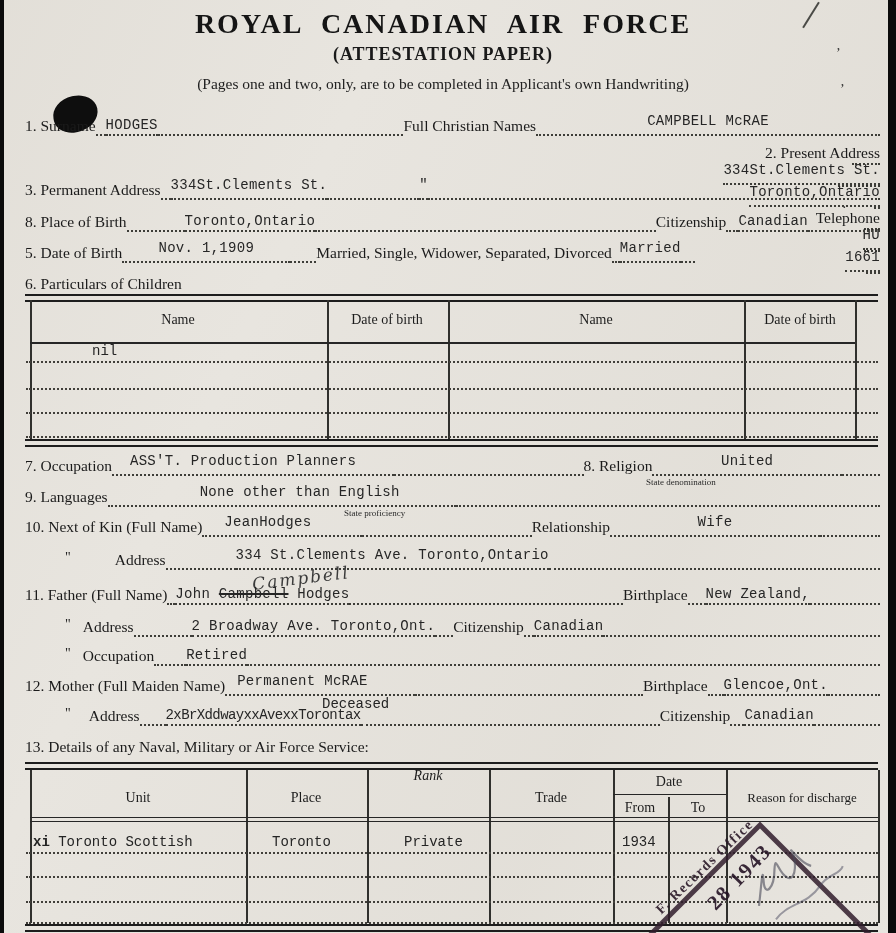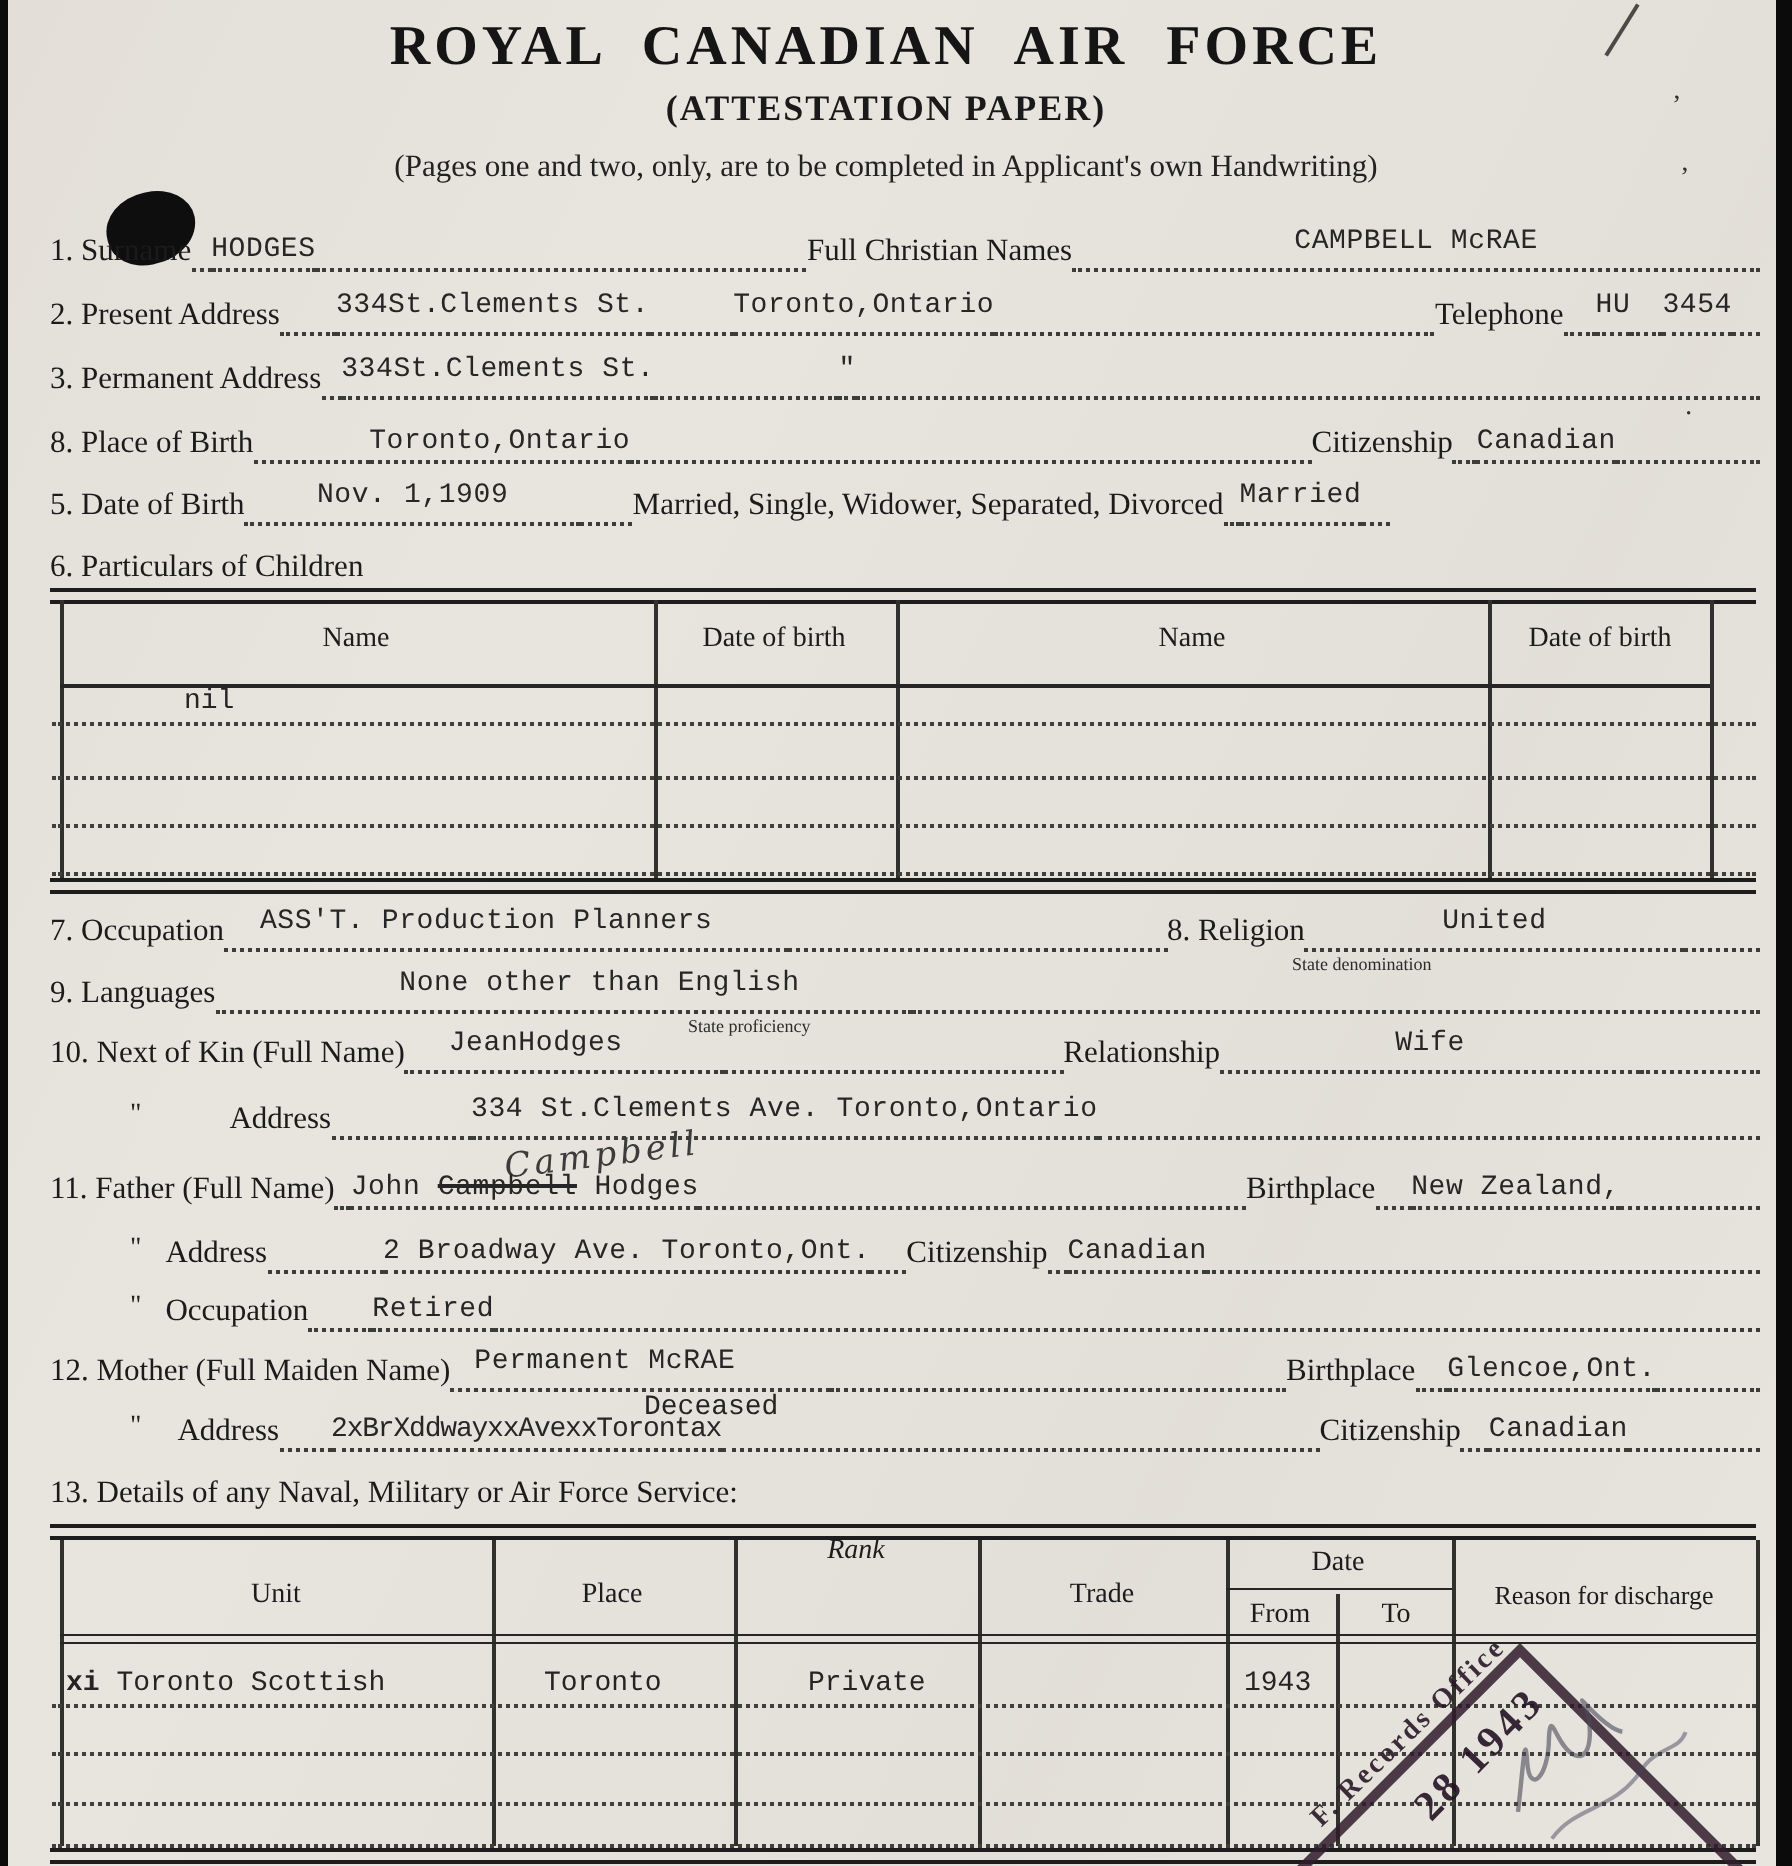--- a/index.html
+++ b/index.html
@@ -83,32 +83,32 @@
 
   <div class="fline" style="top:112px;">
     <span class="lbl">1. Surname</span>
     <span class="d" style="width:10px;"></span>
     <span class="ol"><span class="tval">HODGES</span></span>
     <span class="d dflex"></span>
     <span class="lbl">Full Christian Names</span>
     <span class="ol ctr" style="flex:1.4 1 0;"><span class="tval up">CAMPBELL McRAE</span></span>
   </div>
 
-  <div class="fline" style="top:144px;">
+  <div class="fline" style="top:144px;flex-direction:column;">
     <span class="lbl">2. Present Address</span>
     <span class="d" style="width:28px;"></span>
     <span class="ol"><span class="tval up">334St.Clements St.</span></span>
     <span class="d" style="width:42px;"></span>
     <span class="ol"><span class="tval up">Toronto,Ontario</span></span>
     <span class="d dflex"></span>
     <span class="lbl">Telephone</span>
     <span class="d" style="width:16px;"></span>
     <span class="ol"><span class="tval up">HU</span></span>
     <span class="d" style="width:16px;"></span>
-    <span class="ol"><span class="tval up">3454</span></span>
+    <span class="ol"><span class="tval up">1661</span></span>
     <span class="d" style="width:14px;"></span>
   </div>
 
   <div class="fline" style="top:176px;align-items:flex-end;">
     <span class="lbl">3. Permanent Address</span>
     <span class="d" style="width:10px;"></span>
     <span class="ol"><span class="tval up">334St.Clements St.</span></span>
     <span class="d" style="width:92px;"></span>
     <span class="ol"><span class="tval up">"</span></span>
     <span class="d dflex"></span>
@@ -269,21 +269,21 @@
   <div class="th" style="left:640px; top:800px;">From</div>
   <div class="th" style="left:698px; top:800px;">To</div>
   <div class="th" style="left:802px; top:790px; font-size:13px;">Reason for discharge</div>
 
   <div class="srule" style="left:30px; top:817px; width:848px; border-bottom-width:1px;"></div>
   <div class="srule" style="left:30px; top:821px; width:848px; border-bottom-width:1px;"></div>
 
   <div class="cellval" style="left:33px; top:834px;"><b>xi</b> <span>Toronto Scottish</span></div>
   <div class="cellval" style="left:272px; top:834px;">Toronto</div>
   <div class="cellval" style="left:404px; top:834px;">Private</div>
-  <div class="cellval" style="left:622px; top:834px;">1943</div>
+  <div class="cellval" style="left:622px; top:834px;">1934</div>
 
   <div class="dotrow" style="left:26px; top:850px; width:852px;"></div>
   <div class="dotrow" style="left:26px; top:874px; width:852px;"></div>
   <div class="dotrow" style="left:26px; top:899px; width:852px;"></div>
   <div class="dotrow" style="left:26px; top:920px; width:852px;"></div>
   <div class="drule" style="left:25px; top:924px; width:853px;"></div>
 
   <div class="stamp-square"></div>
   <div class="stamp-text1">F. Records Office</div>
   <div class="stamp-text2">28 1943</div>

